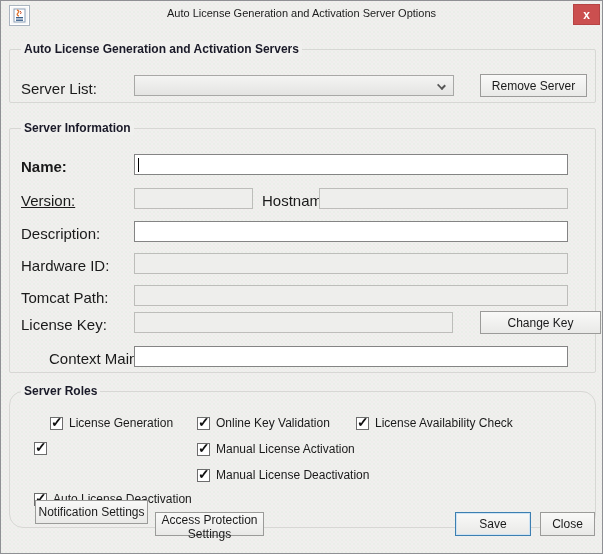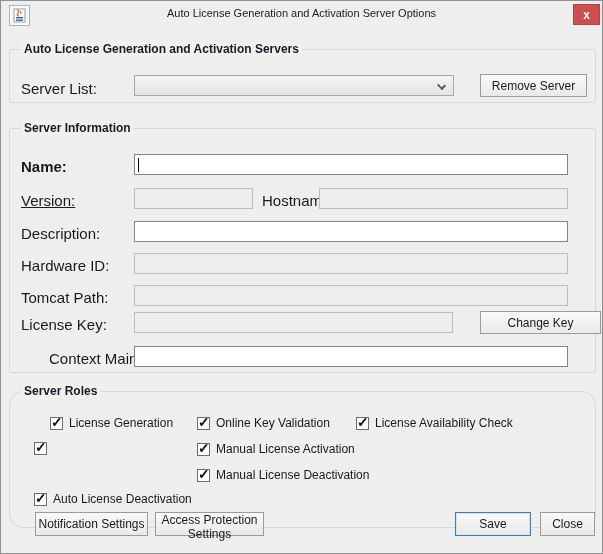--- a/index.html
+++ b/index.html
@@ -192,18 +192,18 @@
     <div class="cb-item" style="left:24px; top:76px;margin-top:24px;">
       <span class="cb-box checked"></span>
       <span class="cb-label">Auto License Deactivation</span>
     </div>
     <div class="cb-item" style="left:187px; top:76px;">
       <span class="cb-box checked"></span>
       <span class="cb-label">Manual License Deactivation</span>
     </div>
   </div>
 
-  <button class="btn" style="left:15px; top:511px; width:113px;">Notification Settings</button>
+  <button class="btn" style="left:15px; top:499px; width:113px;">Notification Settings</button>
   <button class="btn" style="left:135px; top:511px; width:109px;">Access Protection Settings</button>
   <button class="btn focused" style="left:435px; top:511px; width:76px;">Save</button>
   <button class="btn" style="left:520px; top:511px; width:55px;">Close</button>
 
 </div>
 
 </body></html>

